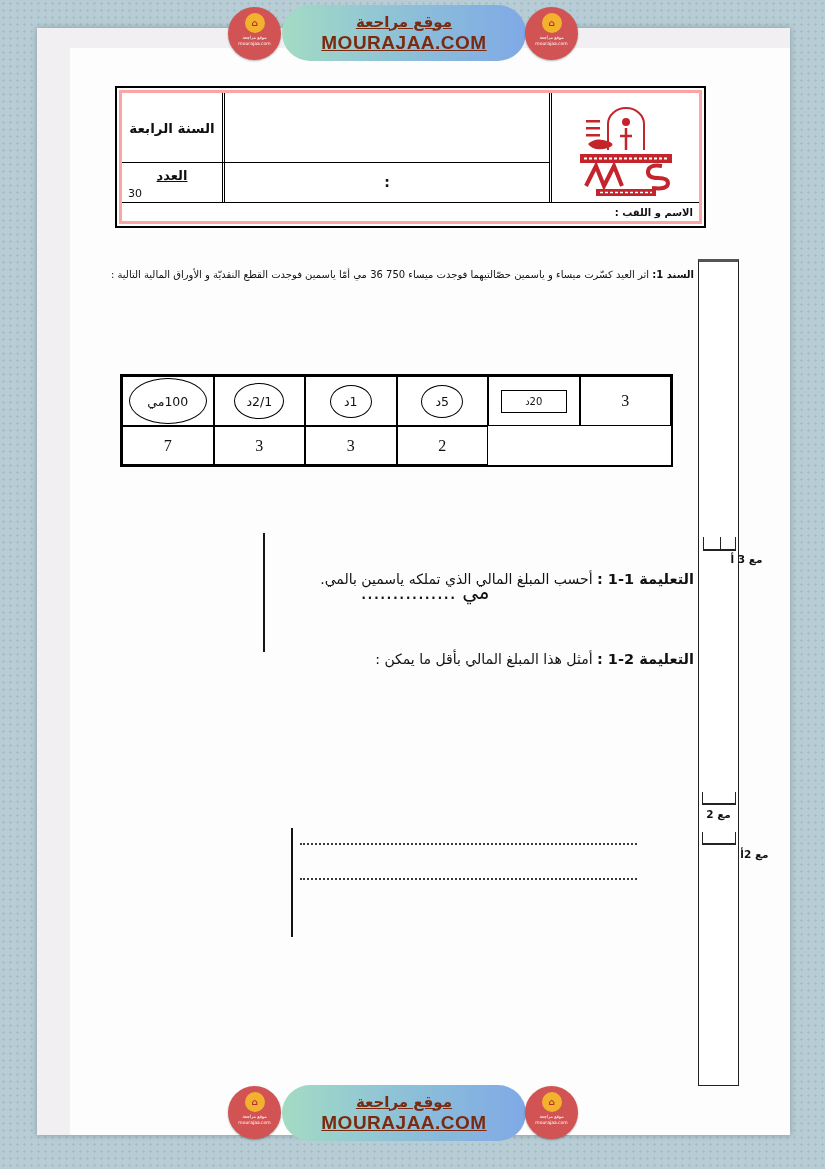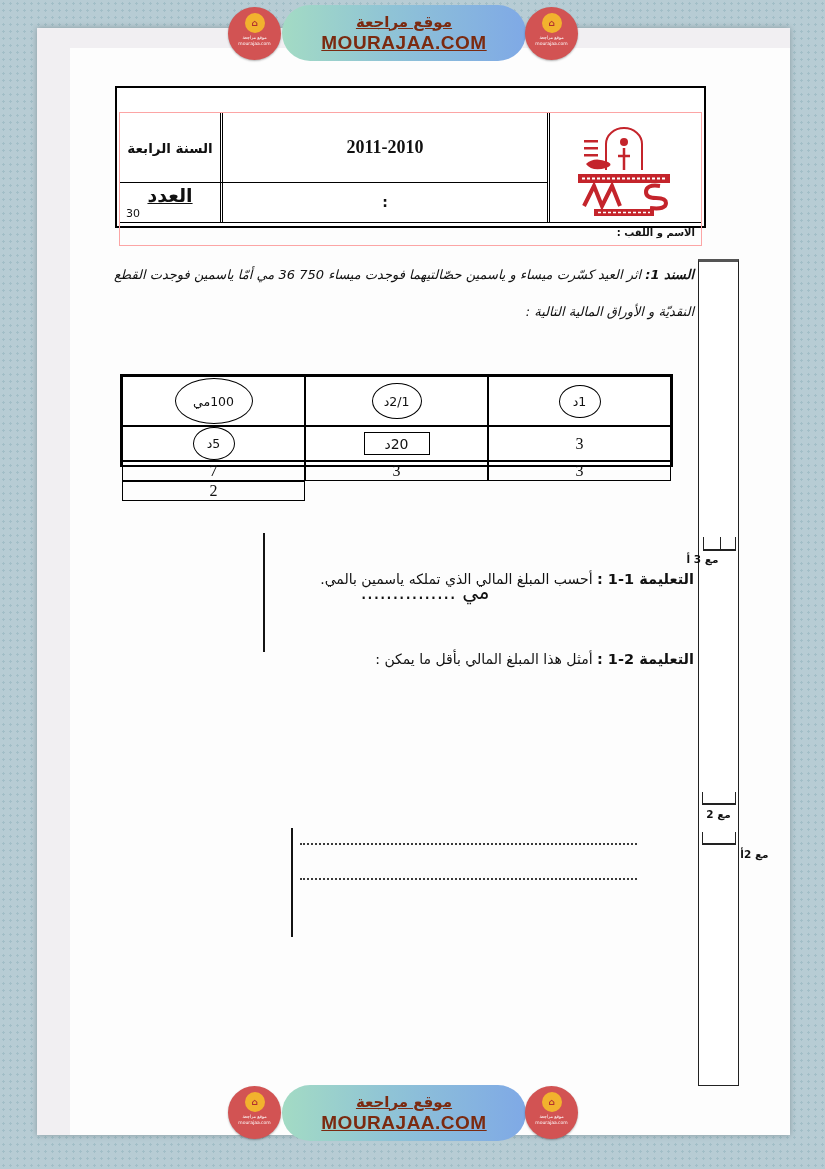--- a/index.html
+++ b/index.html
@@ -18,39 +18,39 @@
     display:flex;flex-direction:column;align-items:center;justify-content:center;gap:1px;cursor:pointer;}
   .pill .ar{font-size:15px;font-weight:bold;color:#7b2a10;text-decoration:underline;}
   .pill .en{font-size:19px;font-weight:bold;color:#7b2a10;text-decoration:underline;font-family:"Liberation Sans",sans-serif;letter-spacing:.5px;}
   .badge{width:53px;height:53px;border-radius:50%;background:#d25353;box-shadow:0 1px 2px rgba(0,0,0,.3);
     display:flex;flex-direction:column;align-items:center;justify-content:flex-start;overflow:hidden;}
   .badge .disc{width:20px;height:20px;border-radius:50%;background:#f2b22e;margin-top:6px;
     display:flex;align-items:center;justify-content:center;font-size:9px;color:#b03030;font-weight:bold;}
   .badge .t{font-size:4.5px;line-height:5.5px;color:#fff;text-align:center;margin-top:2px;}
   
   .tbl{left:115px;top:86px;width:583px;height:134px;border:2px solid #000;padding:2px;background:#fff;}
-  .tbl-in{position:relative;width:100%;height:100%;border:1px solid #fca5a5;box-sizing:border-box;margin-top:22px;}
+  .tbl-in{position:relative;width:100%;height:100%;border:3px solid #fca5a5;box-sizing:border-box;}
   .tline{position:absolute;background:transparent;}
   .v2{width:3px;border-left:1px solid #000;border-right:1px solid #000;box-sizing:border-box;}
   .h1{height:1px;background:#000;}
   .cellc{display:flex;align-items:center;justify-content:center;text-align:center;}
   .b{font-weight:bold;}
   
   .money{left:120px;top:374px;width:549px;height:89px;border:2px solid #000;background:#fff;
-    display:grid;grid-template-columns:repeat(3,1fr);grid-template-rows:50px 1fr;}
+    display:grid;grid-template-columns:repeat(6,1fr);grid-template-rows:50px 1fr;}
   .mcell{border:1px solid #000;display:flex;align-items:center;justify-content:center;direction:rtl;}
   .coin{border:1.5px solid #000;border-radius:50%;display:flex;align-items:center;justify-content:center;font-size:12.5px;}
   .coin-lg{width:76px;height:44px;}
   .coin-md{width:48px;height:34px;}
   .coin-sm{width:40px;height:31px;}
-  .note{border:1.5px solid #000;width:64px;height:21px;display:flex;align-items:center;justify-content:center;font-size:14px;}
+  .note{border:1.5px solid #000;width:64px;height:21px;display:flex;align-items:center;justify-content:center;font-size:10px;}
   .count{font-family:"Liberation Serif",serif;font-size:16px;}
   
   .rtl{direction:rtl;text-align:right;}
-  .statement{right:131px;top:256px;width:596px;font-size:13px;line-height:37px;font-style:italic;}
+  .statement{right:131px;top:256px;width:596px;font-size:10px;line-height:37px;}
   .instr{right:131px;width:560px;font-size:14px;line-height:22px;}
   .instr .lbl{font-weight:bold;font-size:14.5px;}
   .blank{left:340px;top:580px;width:170px;text-align:center;font-size:20px;direction:ltr;cursor:text;}
   .dotline{width:337px;border-bottom:2.5px dotted #3a3a3a;cursor:text;}
   .vline{width:2px;background:#141414;}
   
   .margin-col{left:698px;top:259px;width:41px;height:827px;background:#fff;border:1px solid #222;border-top:3px solid #555;box-sizing:border-box;}
   .bracket{border-left:1.5px solid #222;border-right:1.5px solid #222;border-bottom:2px solid #222;box-sizing:border-box;}
   .bracket .mid{position:absolute;left:50%;top:0;width:1.5px;height:100%;background:#222;}
   .mark{width:41px;text-align:center;font-size:10.5px;font-weight:bold;direction:rtl;}
@@ -81,25 +81,24 @@
     <div class="tbl-in">
 
       <div class="tline v2" style="left:100px;top:0;height:109px;"></div>
       <div class="tline v2" style="left:427px;top:0;height:109px;"></div>
       <div class="tline h1" style="left:0;top:69px;width:428px;"></div>
       <div class="tline h1" style="left:0;top:109px;width:100%;"></div>
 
       <div class="abs cellc b rtl" style="left:0;top:0;width:100px;height:69px;font-size:13.5px;">السنة الرابعة</div>
 
       <div class="abs" style="left:0;top:69px;width:100px;height:40px;">
-        <div class="cellc b rtl" style="height:26px;font-size:19px;text-decoration:underline;">العدد</div>
+        <div class="cellc b rtl" style="height:26px;font-size:13px;text-decoration:underline;">العدد</div>
         <div class="abs" style="left:6px;bottom:2px;font-size:11px;">30</div>
       </div>
 
-      <div class="abs cellc b" style="left:103px;top:0;width:324px;height:69px;font-family:'Liberation Serif',serif;font-size:18px;">2011-2010</div>
       <div class="abs cellc b" style="left:103px;top:69px;width:324px;height:40px;font-size:14px;">:</div>
 
       <div class="abs cellc logo-wrap" style="left:430px;top:0;width:147px;height:109px;">
         <svg width="104" height="100" viewBox="0 0 104 100">
           <g fill="none" stroke="#c4242b" stroke-width="2">
             <path d="M34 52 V26 a18 16 0 0 1 36 0 V52"></path>
             <path d="M52 52 V30 M46 38 h12" stroke-width="2.5"></path>
             <circle cx="52" cy="24" r="4" fill="#c4242b" stroke="none"></circle>
           </g>
           <g fill="#c4242b">
@@ -169,21 +168,21 @@
 
   <div class="abs dotline" style="left:300px;top:843px;"></div>
   <div class="abs dotline" style="left:300px;top:878px;"></div>
   <div class="abs vline" style="left:291px;top:828px;height:109px;"></div>
 
   <div class="abs margin-col"></div>
 
   <div class="abs bracket" style="left:703px;top:537px;width:33px;height:14px;">
     <div class="mid"></div>
   </div>
-  <div class="abs mark" style="left:682px;top:553px;">مع 3 أ</div>
+  <div class="abs mark" style="left:726px;top:553px;">مع 3 أ</div>
 
   <div class="abs bracket" style="left:702px;top:792px;width:34px;height:13px;"></div>
   <div class="abs mark" style="left:698px;top:808px;">مع 2</div>
 
   <div class="abs bracket" style="left:702px;top:832px;width:34px;height:13px;"></div>
   <div class="abs mark" style="left:698px;top:848px;padding-left:36px;">مع 2أ</div>
 
   <div class="abs pill" style="top:1085px;">
     <span class="ar">موقع مراجعة</span>
     <span class="en">MOURAJAA.COM</span>

